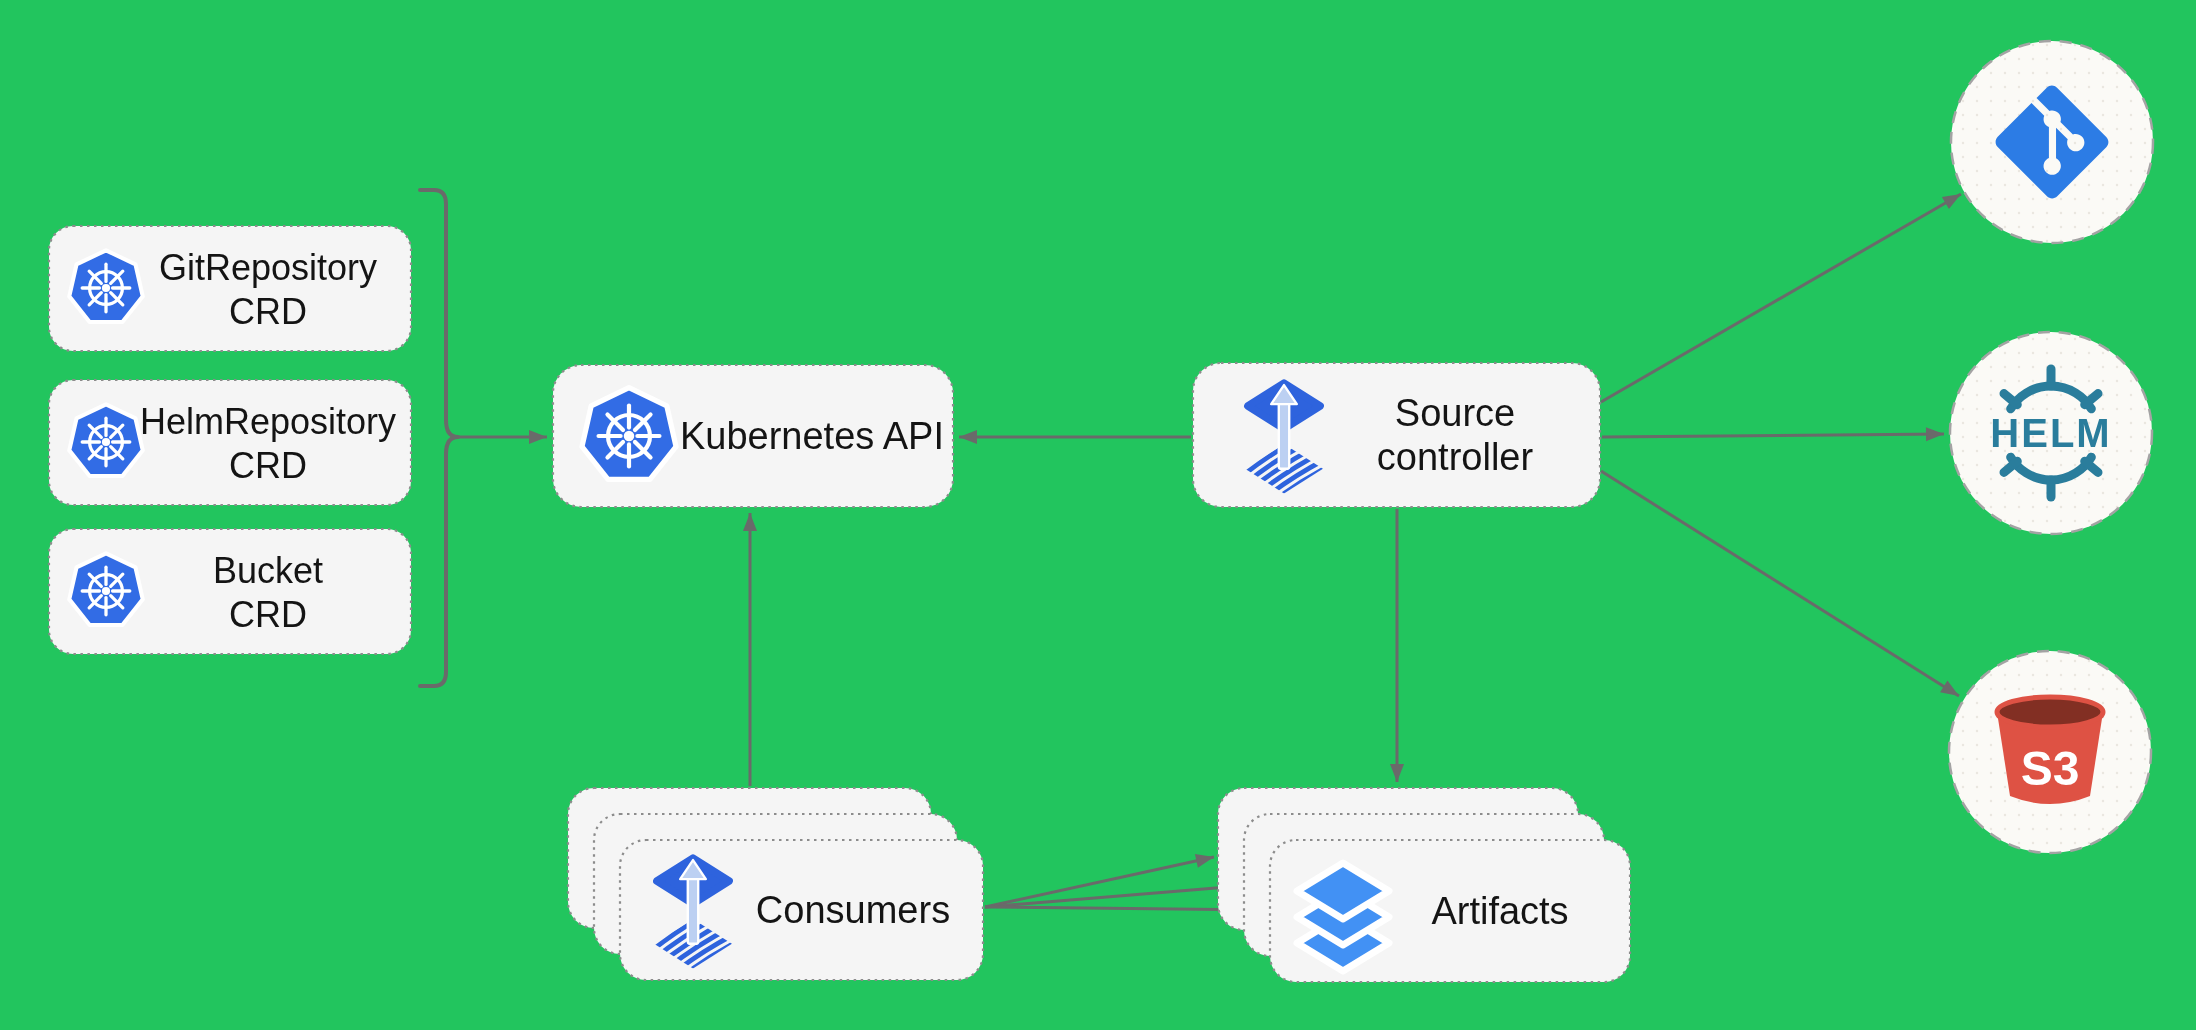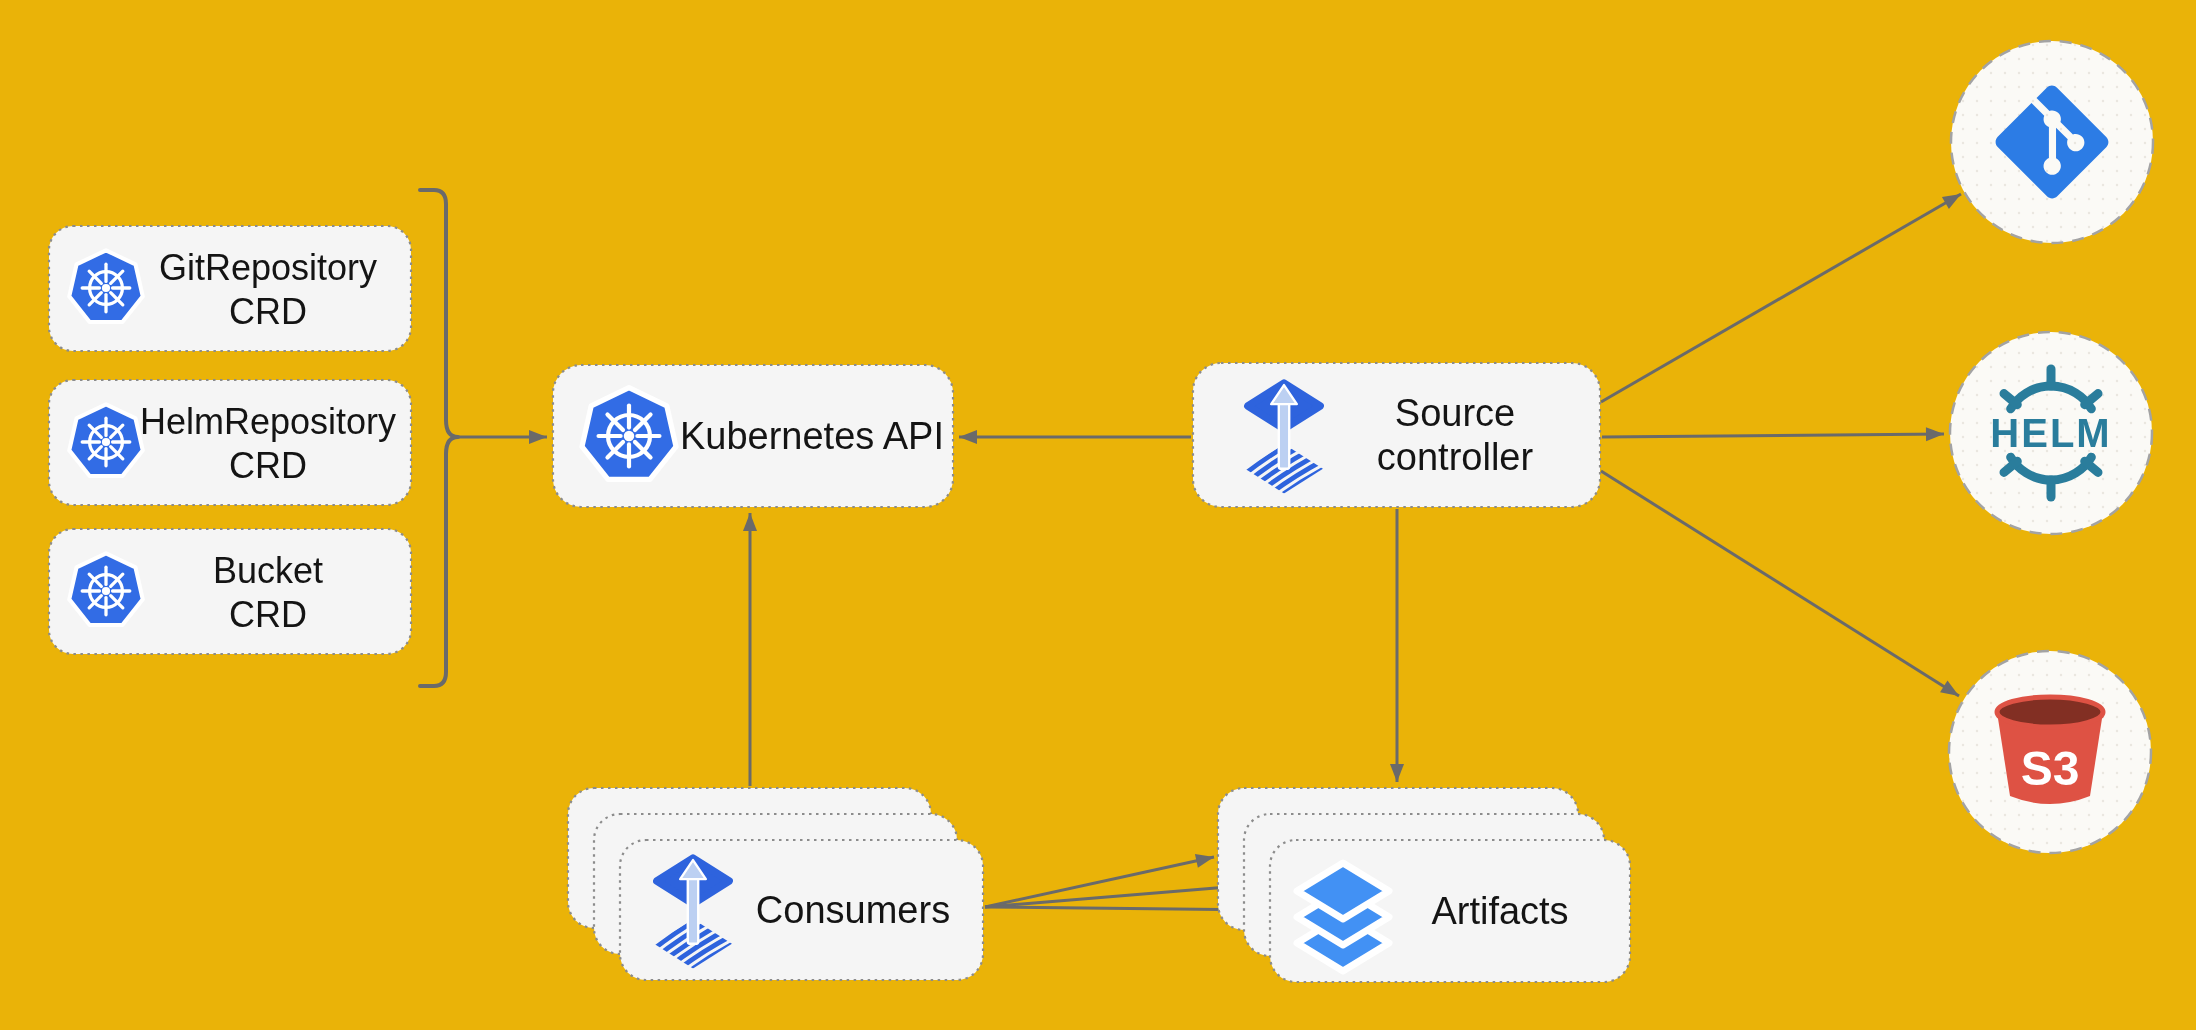--- a/index.html
+++ b/index.html
@@ -1,16 +1,16 @@
 <!DOCTYPE html>
 <html><head>
 <meta charset="utf-8">
 <style>
   html, body { margin: 0; padding: 0; background: #ffffff; }
-  .stage { width: 2196px; height: 1030px; position: relative; background: #eab308; }
+  .stage { width: 2196px; height: 1030px; position: relative; background: #22c55e; }
   svg { display: block; }
 
   .node-box {
     fill: #f5f5f5;
     stroke: #8c8c8c;
     stroke-width: 2.2;
     stroke-dasharray: 2.5 4.5;
   }
   .ext-circle {
     fill: url(#dotbg);

